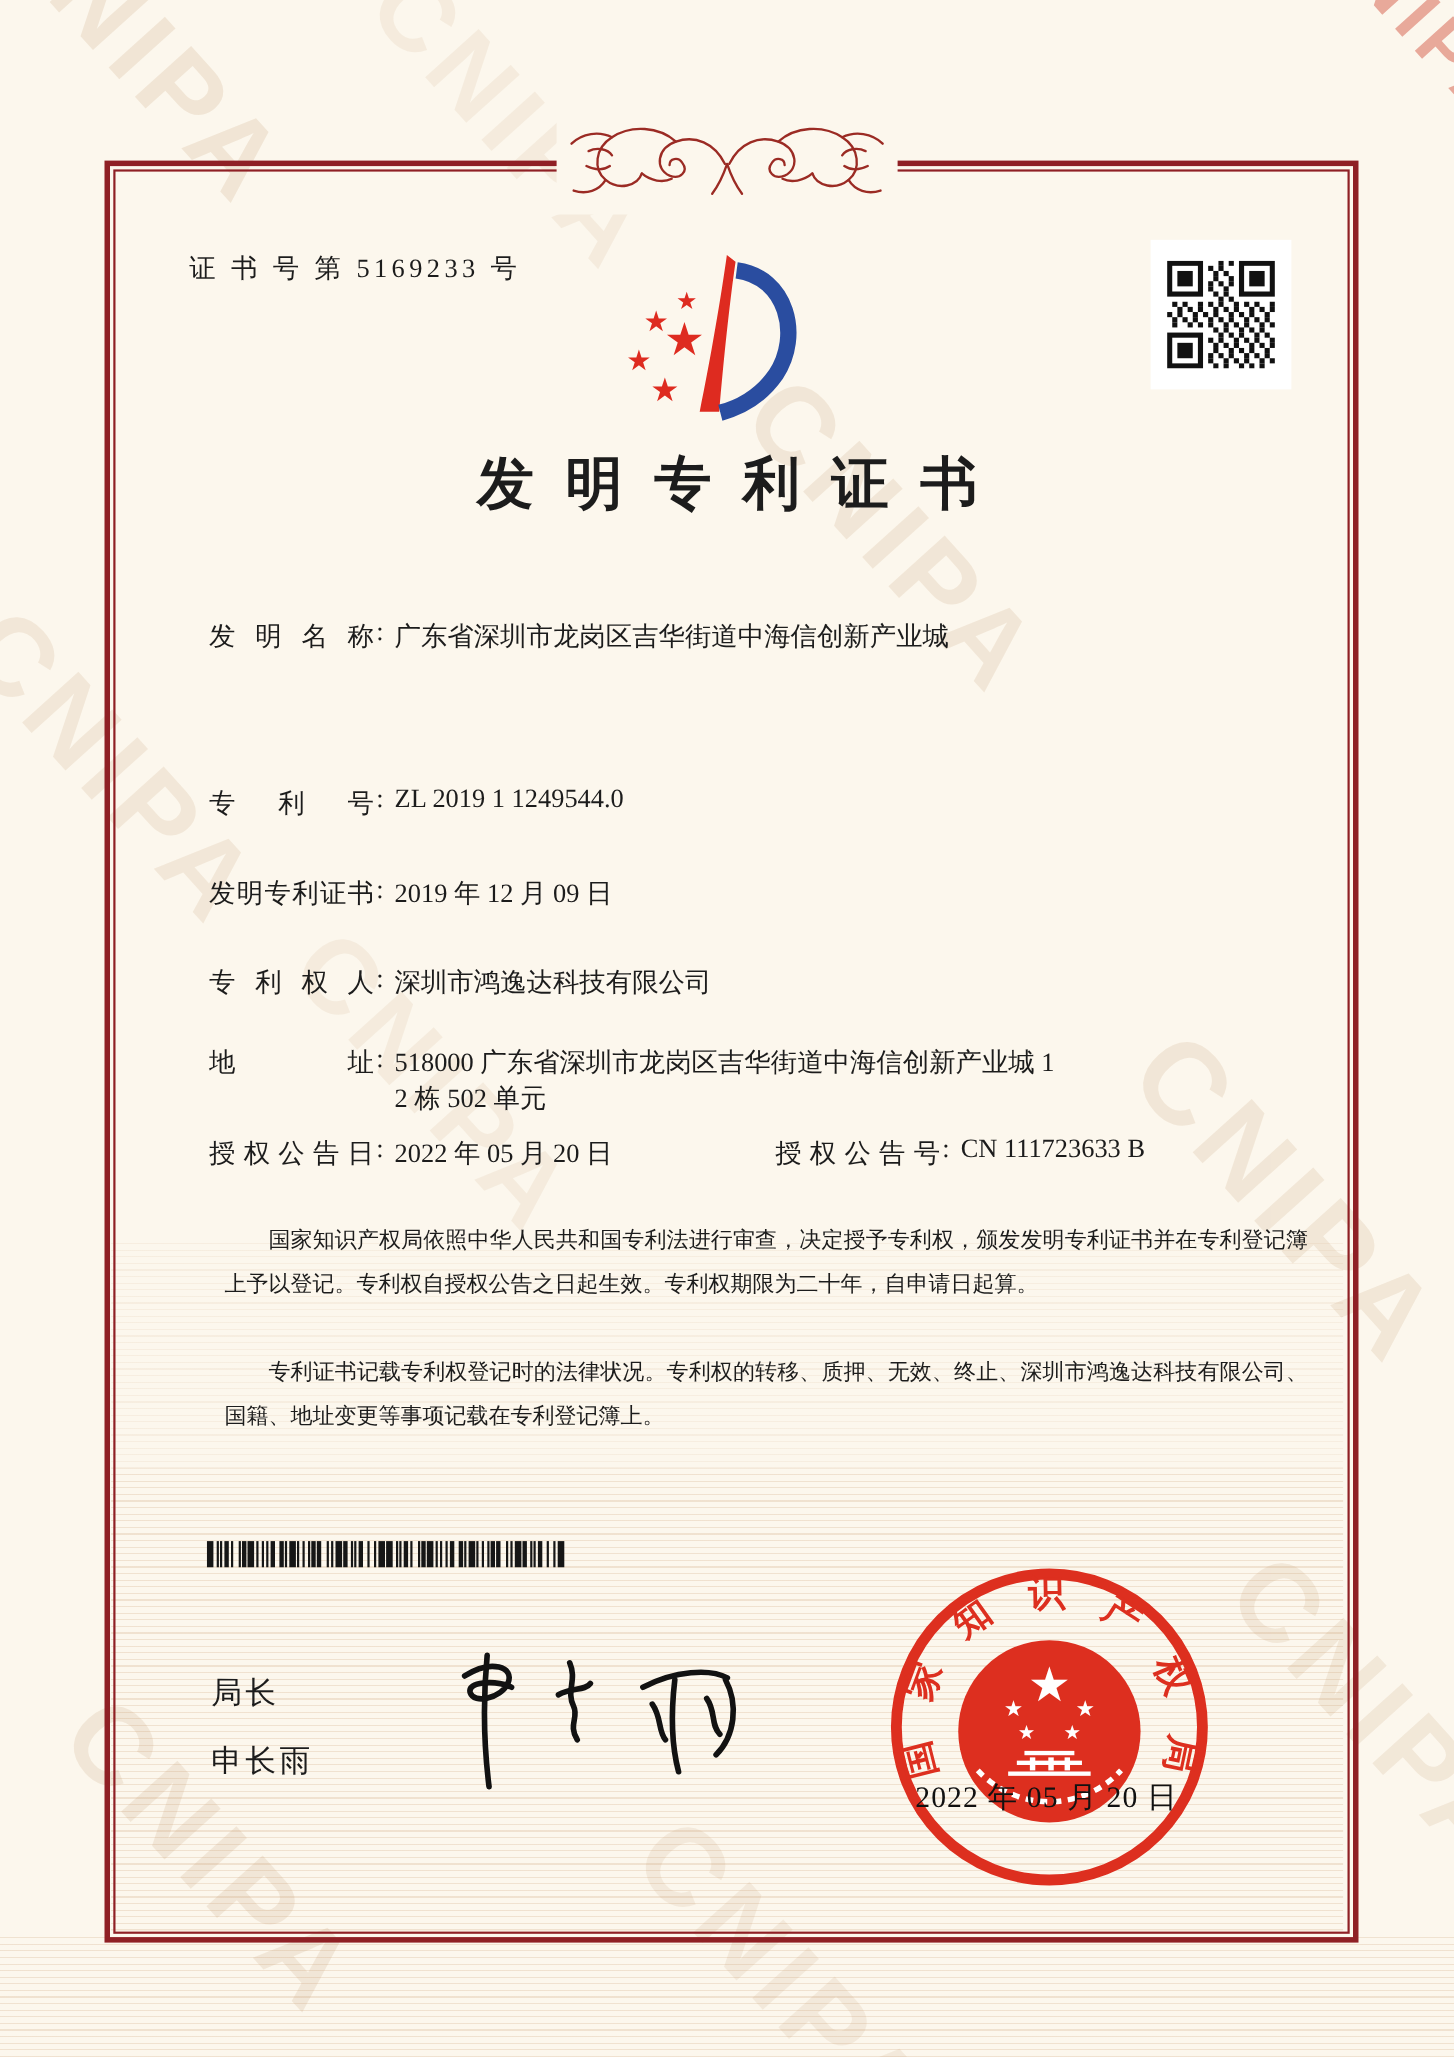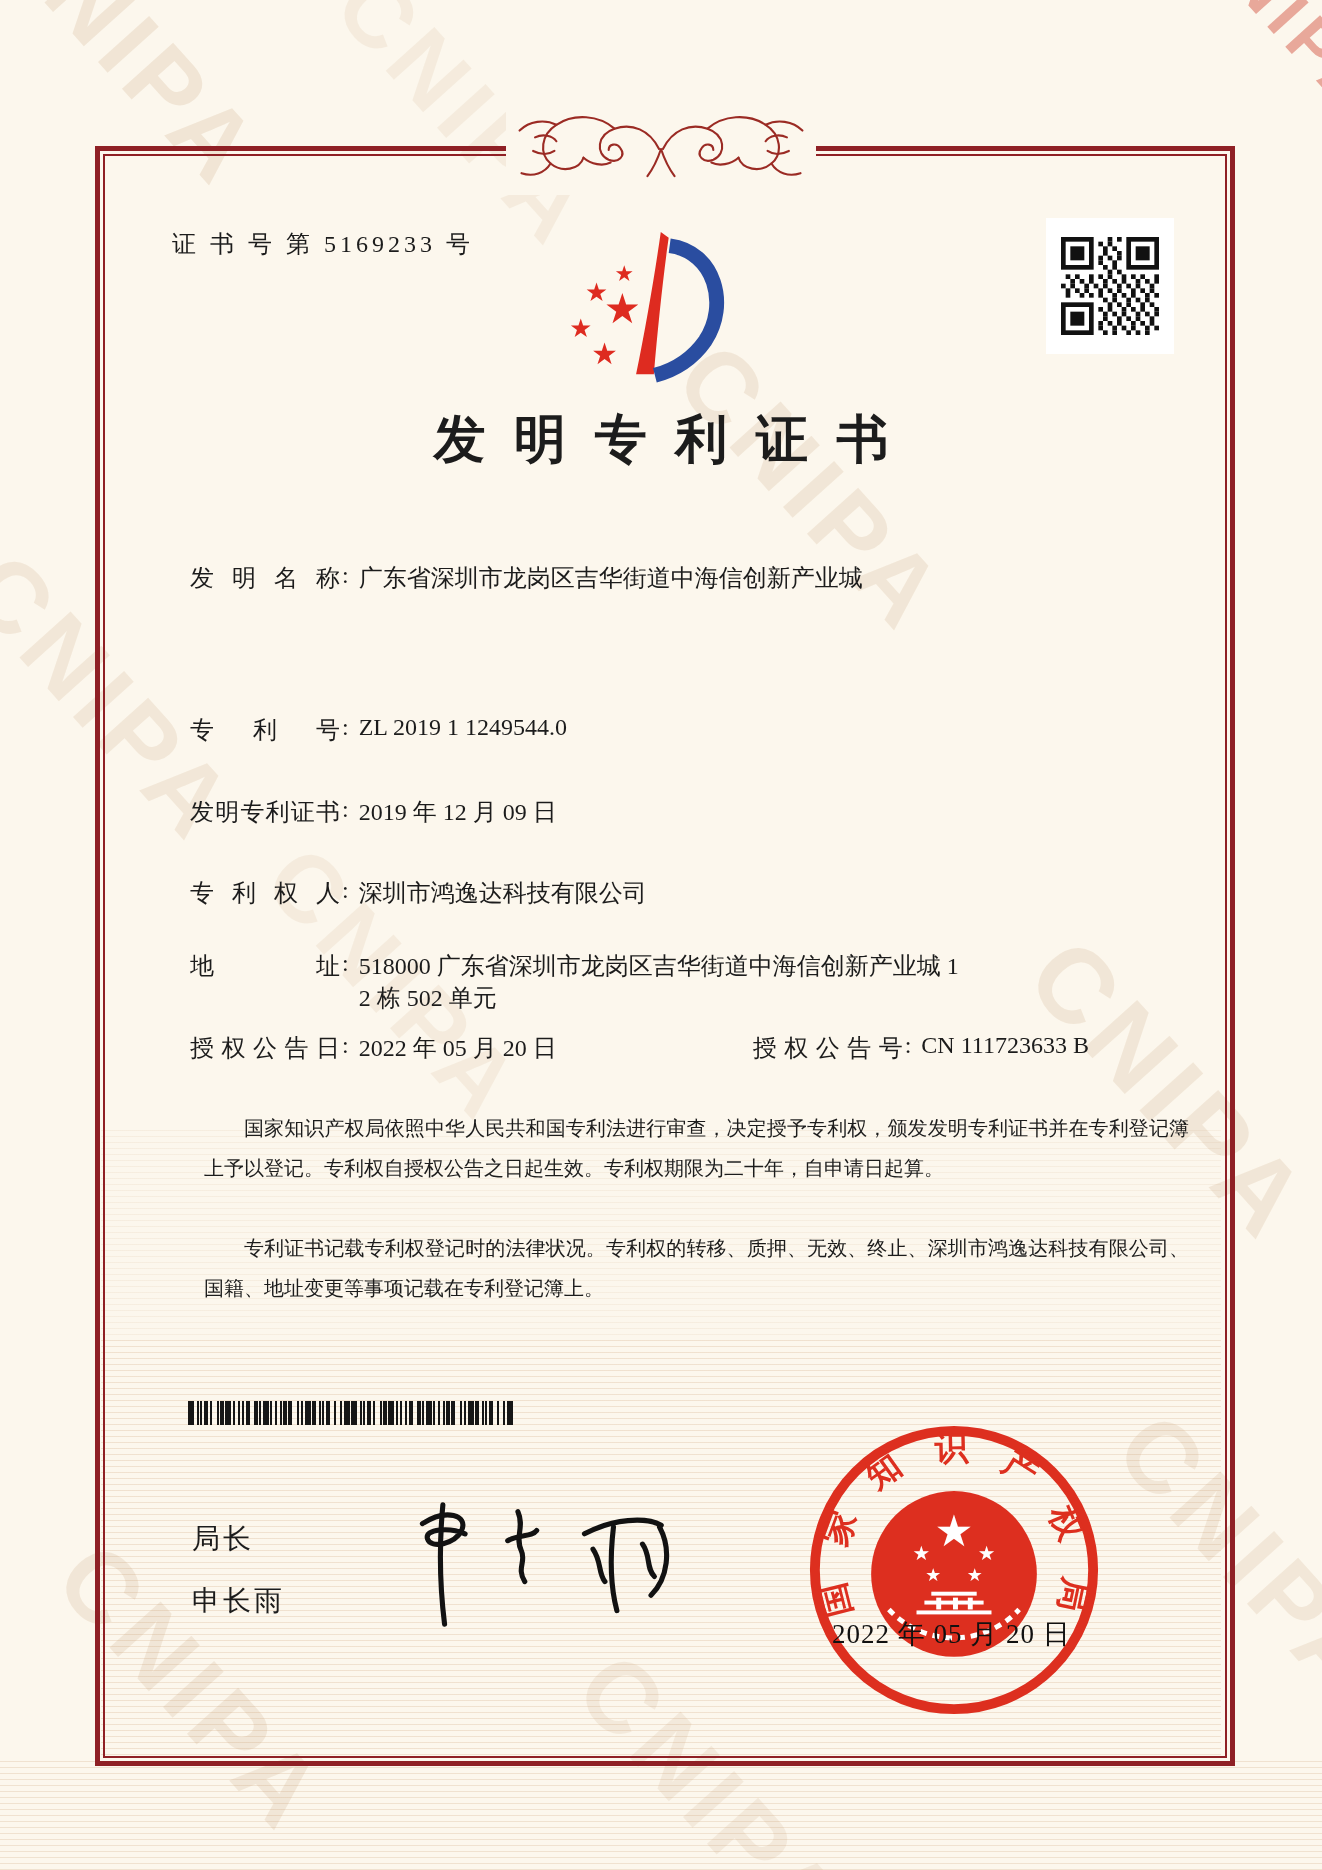--- a/index.html
+++ b/index.html
@@ -55,21 +55,21 @@
   .fvalue{display:inline-block;vertical-align:top;white-space:normal;}
   .row-name{top:562px;}
   .row-inventor{top:632px;}
   .row-patno{top:714px;}
   .row-appdate{top:796px;}
   .row-patentee{top:877px;}
   .row-address{top:950px;}
   .row-grant{top:1032px;}
   .addr-l2{display:block;}
   .grant2{margin-left:148px;}
-  .grant2 .flabel{width:150px;margin-left:48px;}
+  .grant2 .flabel{width:150px;}
 
   
   .para{position:absolute;left:188px;width:985px;font-size:20px;line-height:40px;
         text-indent:2em;text-align:justify;z-index:3;margin:16px;}
   .para1{top:1092px;}
   .para2{top:1212px;}
 
   
   .barcode{position:absolute;left:188px;top:1401px;width:330px;height:24px;z-index:3;
            white-space:nowrap;overflow:hidden;font-size:0;}

